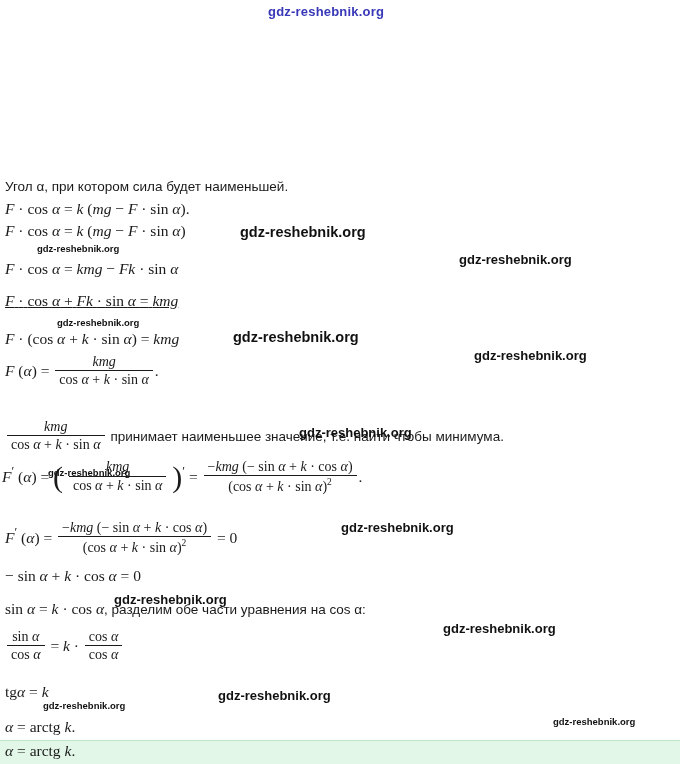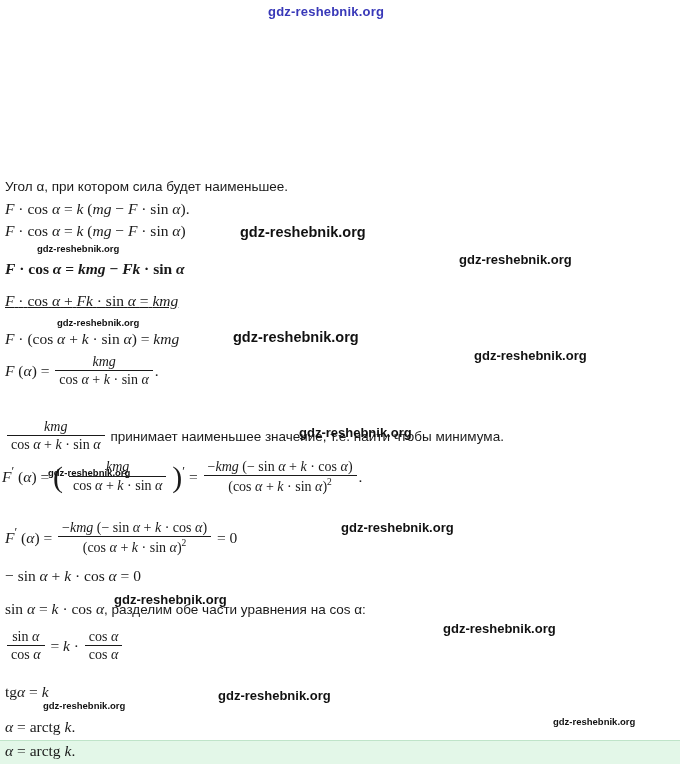--- a/index.html
+++ b/index.html
@@ -120,32 +120,32 @@
   }
 </style>
 </head>
 <body>
 
 <div class="page">
 
   <div class="wm wm-top" style="left:268px; top:4px;">gdz-reshebnik.org</div>
 
   <div class="txt" style="left:5px; top:179px;">
-    <span>Угол α, при котором сила будет наименьшее.</span>
+    <span>Угол α, при котором сила будет наименьшей.</span>
   </div>
 
   <div class="line" style="left:5px; top:200px;">
     <span class="mi">F</span> <span class="op">·</span> <span class="mn">cos</span> <span class="mi">α</span> <span class="op">=</span> <span class="mi">k</span> <span class="op">(</span><span class="mi">mg</span> <span class="op">−</span> <span class="mi">F</span> <span class="op">·</span> <span class="mn">sin</span> <span class="mi">α</span><span class="op">).</span>
   </div>
 
   <div class="line" style="left:5px; top:222px;">
     <span class="mi">F</span> <span class="op">·</span> <span class="mn">cos</span> <span class="mi">α</span> <span class="op">=</span> <span class="mi">k</span> <span class="op">(</span><span class="mi">mg</span> <span class="op">−</span> <span class="mi">F</span> <span class="op">·</span> <span class="mn">sin</span> <span class="mi">α</span><span class="op">)</span>
   </div>
 
-  <div class="line" style="left:5px; top:260px;font-weight:bold;">
+  <div class="line" style="left:5px; top:260px;">
     <span class="mi">F</span> <span class="op">·</span> <span class="mn">cos</span> <span class="mi">α</span> <span class="op">=</span> <span class="mi">kmg</span> <span class="op">−</span> <span class="mi">Fk</span> <span class="op">·</span> <span class="mn">sin</span> <span class="mi">α</span>
   </div>
 
   <div class="line" style="left:5px; top:292px;text-decoration:underline;">
     <span class="mi">F</span> <span class="op">·</span> <span class="mn">cos</span> <span class="mi">α</span> <span class="op">+</span> <span class="mi">Fk</span> <span class="op">·</span> <span class="mn">sin</span> <span class="mi">α</span> <span class="op">=</span> <span class="mi">kmg</span>
   </div>
 
   <div class="line" style="left:5px; top:330px;">
     <span class="mi">F</span> <span class="op">·</span> <span class="op">(</span><span class="mn">cos</span> <span class="mi">α</span> <span class="op">+</span> <span class="mi">k</span> <span class="op">·</span> <span class="mn">sin</span> <span class="mi">α</span><span class="op">)</span> <span class="op">=</span> <span class="mi">kmg</span>
   </div>

